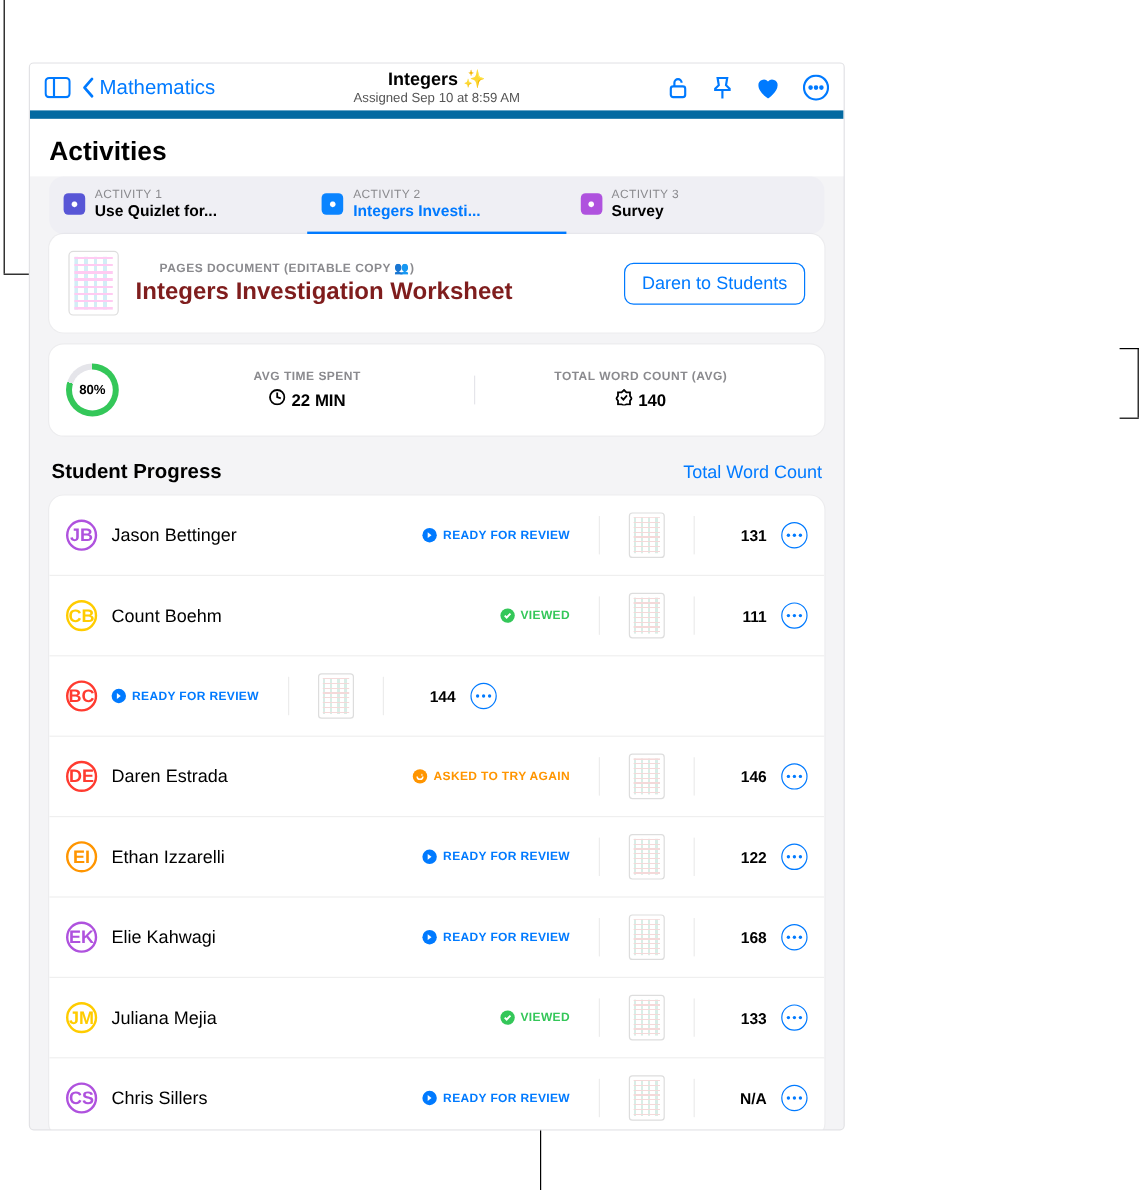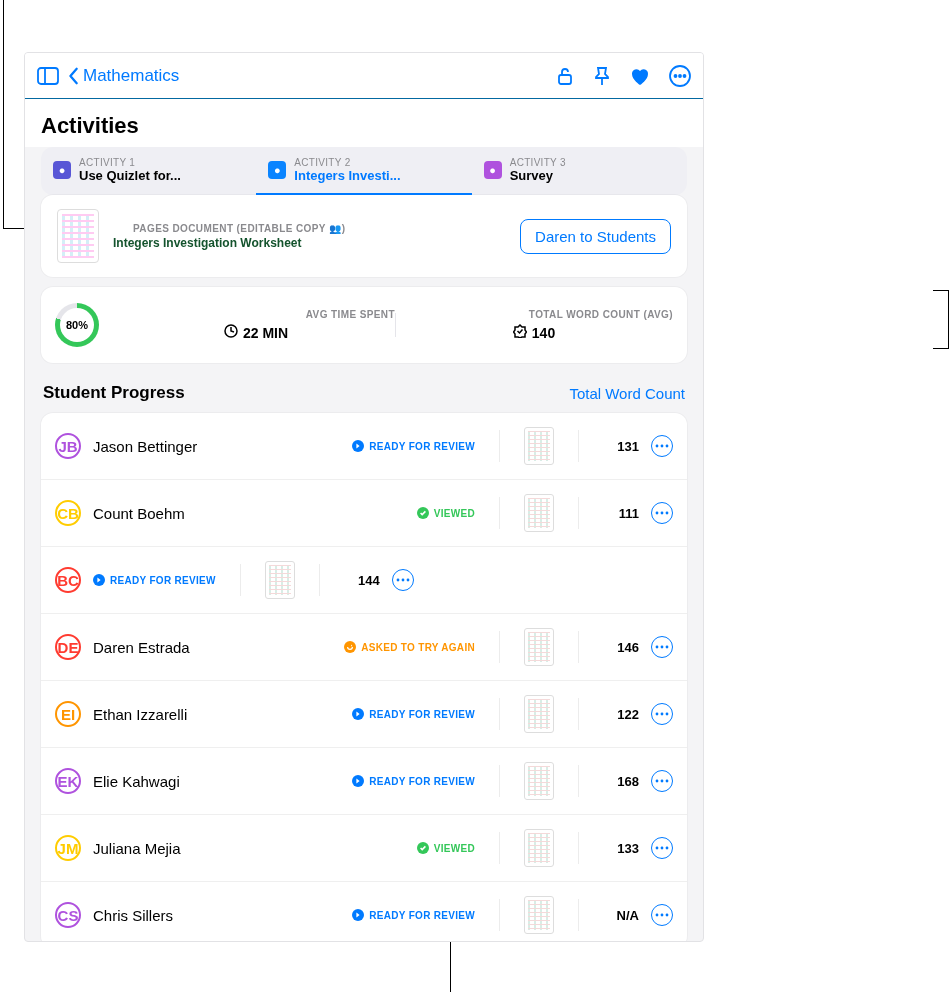--- a/index.html
+++ b/index.html
@@ -28,21 +28,21 @@
     overflow: hidden;
   }
 
   
   .topbar {
     height: 46px;
     background: #fff;
     display: flex;
     align-items: center;
     padding: 0 12px;
-    border-bottom: 1px solid #0369a1;
+    border-bottom: 7px solid #0369a1;
     position: relative;
   }
   .sidebar-btn svg, .back-chevron svg { display:block; }
   .sidebar-btn { margin-right: 8px; color:#007aff; cursor:pointer;}
   .back { display: flex; align-items: center; color: #007aff; font-size: 17px; cursor:pointer; }
   .back-chevron { margin-right: 2px; color:#007aff;}
   .center-title {
     position: absolute; left: 50%; transform: translateX(-50%);
     text-align: center;
   }
@@ -99,21 +99,21 @@
     position: relative; overflow:hidden;
   }
   .doc-thumb::before {
     content:""; position:absolute; inset:4px; 
     background: repeating-linear-gradient(#f3c 0 2px, transparent 2px 6px),
                 repeating-linear-gradient(90deg,#5bd 0 3px, transparent 3px 8px);
     opacity:.25;
   }
   .doc-meta { flex:1; }
   .doc-label { font-size: 10px; color:#8a8a8e; letter-spacing:.4px; font-weight:600; display:flex; align-items:center; gap:4px;padding-left:20px;}
-  .doc-title { font-size: 12px; font-weight:700; color:#14532d; margin-top:2px;}
+  .doc-title { font-size: 20px; font-weight:700; color:#7f1d1d; margin-top:2px;}
   .pill-btn {
     border: 1.5px solid #007aff; color:#007aff; background:#fff;
     padding: 8px 14px; border-radius: 8px; font-size: 15px; font-weight:500;
     cursor:pointer;
   }
 
   .stats-card {
     margin: 10px 16px 0;
     background:#fff; border-radius:12px;
     padding: 16px 14px;
@@ -121,21 +121,21 @@
     box-shadow: 0 0 0 1px rgba(0,0,0,.03);
   }
   .ring {
     width:44px; height:44px; border-radius:50%; position:relative;
     background: conic-gradient(#34c759 0 288deg, #e5e5ea 288deg 360deg);
     display:flex; align-items:center; justify-content:center;
     margin-right: 18px;
   }
   .ring::before{content:""; position:absolute; inset:5px; background:#fff; border-radius:50%;}
   .ring span { position:relative; font-size:11px; font-weight:700; color:#000;}
-  .stat { flex:1; text-align:right; position:relative;}
+  .stat { flex:1; text-align:center; position:relative;}
   .stat + .stat::before { content:""; position:absolute; left:0; top:4px; bottom:4px; width:1px; background:#e5e5ea;}
   .stat-lbl { font-size:10px; color:#8a8a8e; letter-spacing:.4px; font-weight:600;}
   .stat-val { font-size:14px; font-weight:700; color:#000; margin-top:4px; display:flex; align-items:center; justify-content:center; gap:5px;}
 
   .sp-header {
     display:flex; align-items:center; justify-content:space-between;
     padding: 20px 18px 10px;
   }
   .sp-title { font-size:17px; font-weight:700; color:#000;}
   .sp-link { font-size:15px; color:#007aff; cursor:pointer;}
@@ -202,20 +202,24 @@
       </svg>
     </span>
     <span class="back">
       <span class="back-chevron">
         <svg width="14" height="18" viewBox="0 0 12 20" fill="none" stroke="currentColor" stroke-width="2.5" stroke-linecap="round" stroke-linejoin="round">
             <polyline points="9,2 2,10 9,18"></polyline>
           </svg>
       </span>
       <span>Mathematics</span>
     </span>
+    <div class="center-title">
+      <div class="t1">Integers ✨</div>
+      <div class="t2">Assigned Sep 10 at 8:59 AM</div>
+    </div>
     <div class="top-actions">
       <span class="ic">
         <svg width="20" height="20" viewBox="0 0 20 20" fill="none" stroke="currentColor" stroke-width="1.8">
             <rect x="4" y="9" width="12" height="9" rx="2"></rect>
             <path d="M7 9V6a3 3 0 016 0"></path>
           </svg>
       </span>
       <span class="ic">
         <svg width="18" height="20" viewBox="0 0 18 20" fill="none" stroke="currentColor" stroke-width="1.8">
             <path d="M5 2h8l-1 6 3 3v1H3v-1l3-3-1-6z"></path>

